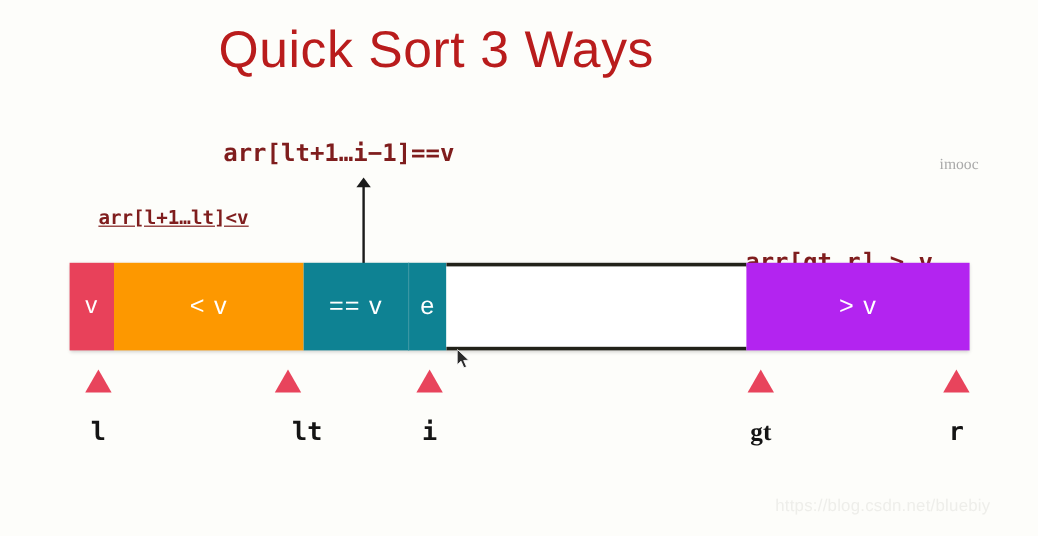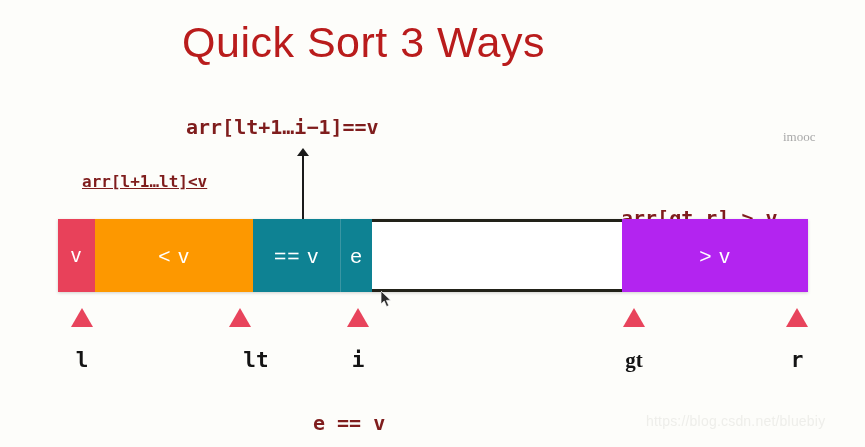--- a/index.html
+++ b/index.html
@@ -192,19 +192,18 @@
   <div class="marker" style="left:347px; top:308px;"></div>
   <div class="marker" style="left:623px; top:308px;"></div>
   <div class="marker" style="left:786px; top:308px;"></div>
 
   <div class="marker-label" style="left:52px;  top:348px;">l</div>
   <div class="marker-label" style="left:226px; top:348px;">lt</div>
   <div class="marker-label" style="left:328px; top:348px;">i</div>
   <div class="marker-label" style="left:604px; top:348px;font-family:Liberation Serif, serif;">gt</div>
   <div class="marker-label" style="left:767px; top:348px;">r</div>
 
-  <div class="mono-label" id="caption-bottom">e == v</div>
 
   <svg id="cursor" viewBox="0 0 12 17">
     <polygon points="0,0 0,13 3.2,10 5.6,15.5 7.8,14.6 5.4,9.4 9.6,9.2" fill="#2b2b2b" stroke="#ffffff" stroke-width="0.7"></polygon>
   </svg>
 
 </div>
 
 </body></html>

